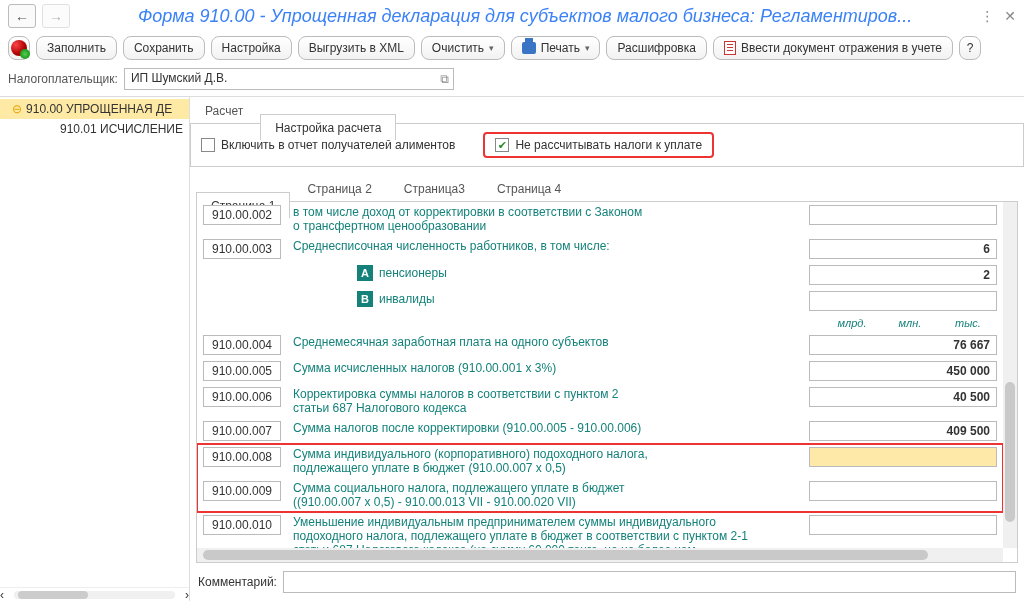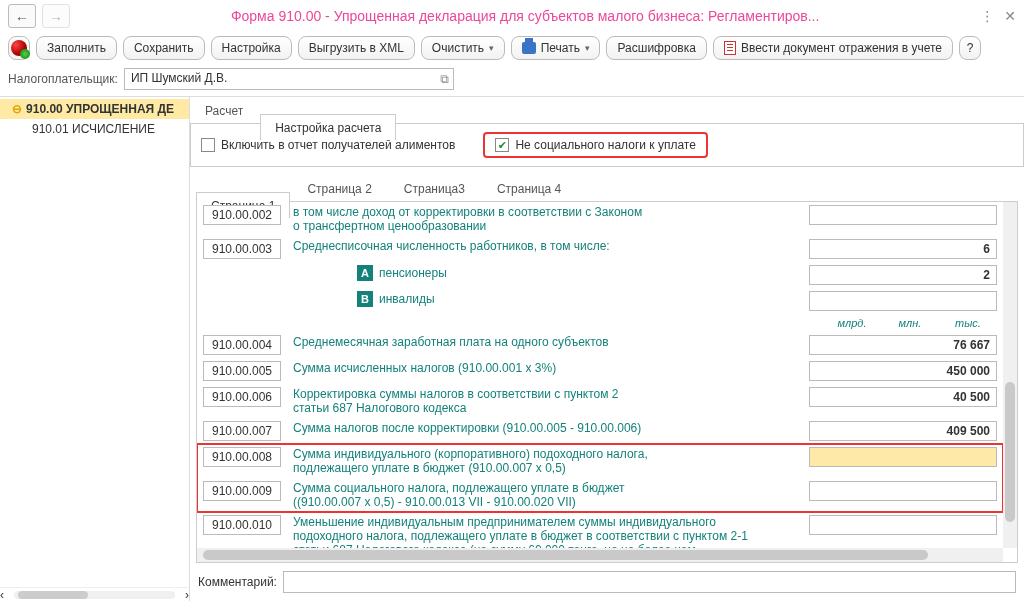--- a/index.html
+++ b/index.html
@@ -15,21 +15,21 @@
   }
   .window { display: flex; flex-direction: column; height: 100%; }
   .titlebar {
     display: flex; align-items: center; padding: 4px 8px; gap: 6px;
   }
   .nav-btn {
     width: 28px; height: 24px; border: 1px solid #bbb; border-radius: 3px;
     background: #fafafa; display: flex; align-items: center; justify-content: center;
     font-size: 14px; color: #555;
   }
-  .title-text { flex: 1; font-size: 14px; color: #ec4899; text-align: center; white-space: nowrap; overflow: hidden; text-overflow: ellipsis; }
+  .title-text { flex: 1; font-size: 18px; color: #3b82f6; text-align: center; white-space: nowrap; overflow: hidden; text-overflow: ellipsis; font-style: italic; }
   .title-icons { display:flex; gap:10px; font-size:14px; color:#888; }
   .toolbar {
     display: flex; align-items: center; gap: 6px; padding: 4px 8px 6px 8px; flex-wrap: wrap;
   }
   .btn {
     border: 1px solid #bbb; border-radius: 8px; background: linear-gradient(#fff,#f2f2f2);
     padding: 3px 10px; display: inline-flex; align-items: center; gap: 5px; font-size: 12px;
     color: #333; height: 24px;
   }
   .btn .tri { font-size: 9px; color: #666; }
@@ -47,21 +47,21 @@
     position:relative; background:#fff;
   }
   .taxpayer-input .open-icon { position:absolute; right:4px; top:3px; color:#888; font-size:12px;}
   .body { flex:1; display:flex; border-top:1px solid #ddd; min-height:0; }
   .sidebar {
     width: 190px; border-right:1px solid #ddd; display:flex; flex-direction:column;
     background:#fff;
   }
   .tree { flex:1; overflow:hidden; padding-top:2px; }
   .tree-row { padding:3px 6px 3px 12px; white-space:nowrap; overflow:hidden; text-overflow:ellipsis; cursor:default;}
-  .tree-row.sel { background:#feeaa5;font-weight:bold; }
+  .tree-row.sel { background:#feeaa5; }
   .tree-bullet { color:#e6a400; margin-right:4px; }
   .sidebar-scroll { height:14px; border-top:1px solid #eee; display:flex; align-items:center; }
   .sidebar-scroll .track{ flex:1; height:8px; background:#f0f0f0; border-radius:4px; margin:0 10px; position:relative;}
   .sidebar-scroll .thumb{ position:absolute; left:4px; width:70px; height:8px; background:#ccc; border-radius:4px;}
   .main { flex:1; display:flex; flex-direction:column; min-width:0; }
   .tabs { display:flex; border-bottom:1px solid #ccc; padding-left:0; }
   .tab { padding:6px 14px 5px; border:1px solid transparent; border-bottom:none; margin-right:2px; color:#555; }
   .tab.active { border-color:#ccc; background:#fff; position:relative; top:17px; color:#333;}
   .settings-bar {
     border:1px solid #ccc; border-top:none; padding:8px 10px; display:flex; align-items:center; gap:28px;
@@ -149,21 +149,21 @@
     <div class="taxpayer-input">
       <span>ИП Шумский Д.В.</span>
       <span class="open-icon">⧉</span>
     </div>
   </div>
 
   <div class="body">
     <div class="sidebar">
       <div class="tree">
         <div class="tree-row sel"><span class="tree-bullet">⊖</span><span>910.00 УПРОЩЕННАЯ ДЕ</span></div>
-        <div class="tree-row" style="padding-left:32px;"><span>910.01 ИСЧИСЛЕНИЕ</span></div>
+        <div class="tree-row" style="padding-left:32px;text-align:right;"><span>910.01 ИСЧИСЛЕНИЕ</span></div>
       </div>
       <div class="sidebar-scroll">
         <span>‹</span>
           <div class="track">
             <div class="thumb"></div>
           </div>
           <span>›</span>
       </div>
     </div>
 
@@ -173,21 +173,21 @@
         <div class="tab active">Настройка расчета</div>
       </div>
       <div class="settings-bar">
         <label class="chk">
           <span class="chk-box"></span>
           <span>Включить в отчет получателей алиментов</span>
         </label>
         <span class="highlight-red">
           <label class="chk">
             <span class="chk-box checked"></span>
-            <span>Не социального налоги к уплате</span>
+            <span>Не рассчитывать налоги к уплате</span>
           </label>
         </span>
       </div>
 
       <div class="pages-tabs">
         <div class="tab active">Страница 1</div>
         <div class="tab">Страница 2</div>
         <div class="tab">Страница3</div>
         <div class="tab">Страница 4</div>
       </div>

